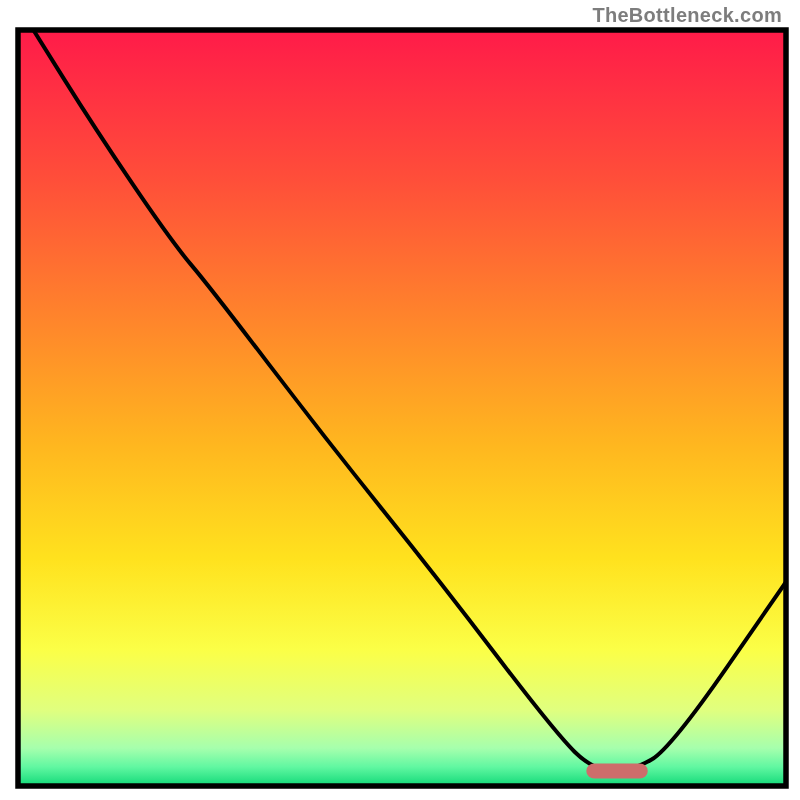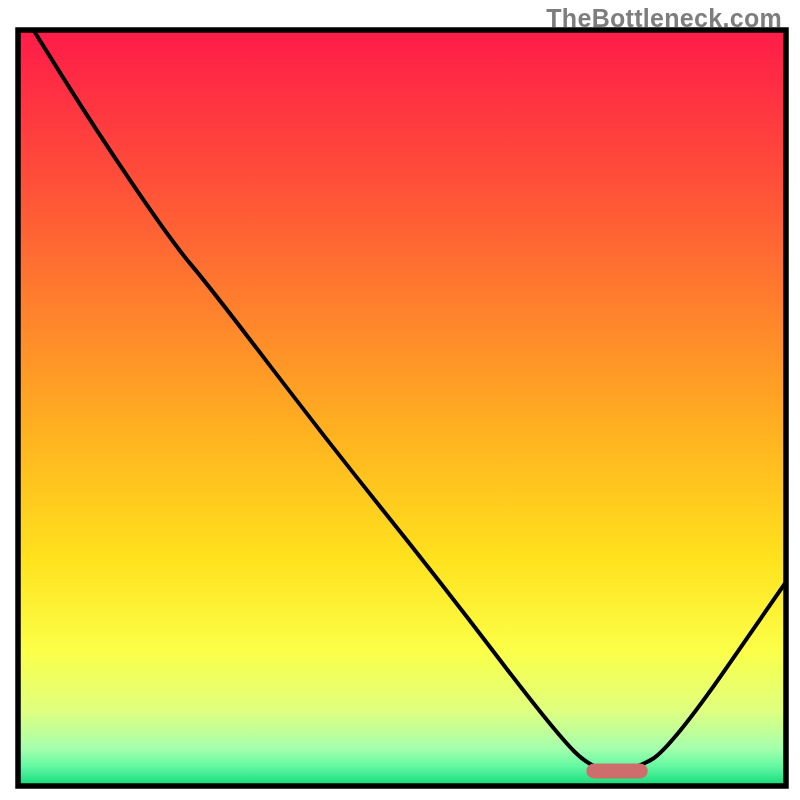--- a/index.html
+++ b/index.html
@@ -14,21 +14,21 @@
   .stage {
     position: relative;
     width: 800px;
     height: 800px;
   }
   .watermark {
     position: absolute;
     top: 4px;
     right: 18px;
     color: #7d7d7d;
-    font-size: 25px;
+    font-size: 20px;
     font-weight: 600;
     letter-spacing: 0.3px;
     z-index: 10;
   }
   svg.chart {
     position: absolute;
     left: 0;
     top: 0;
     width: 800px;
     height: 800px;

